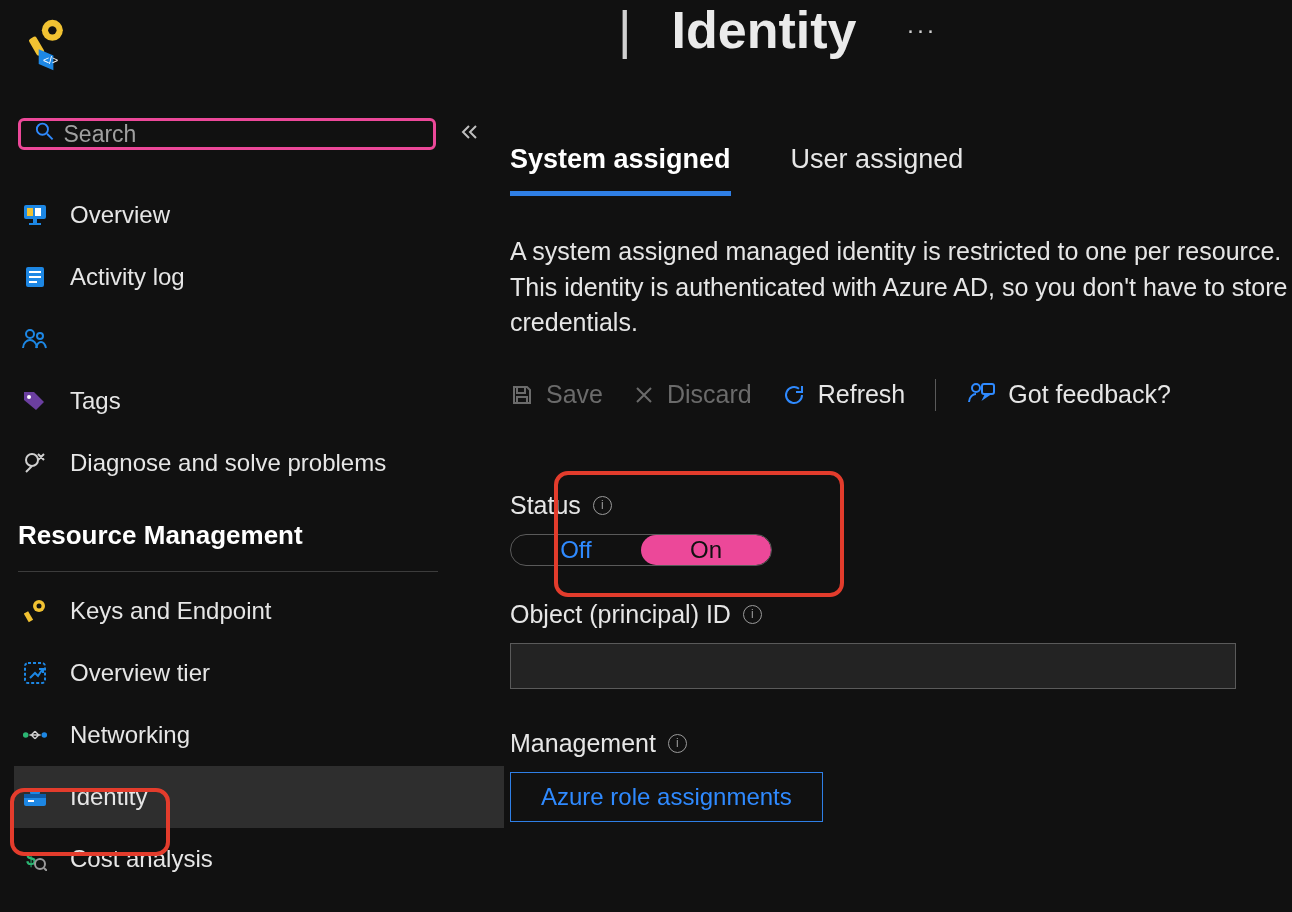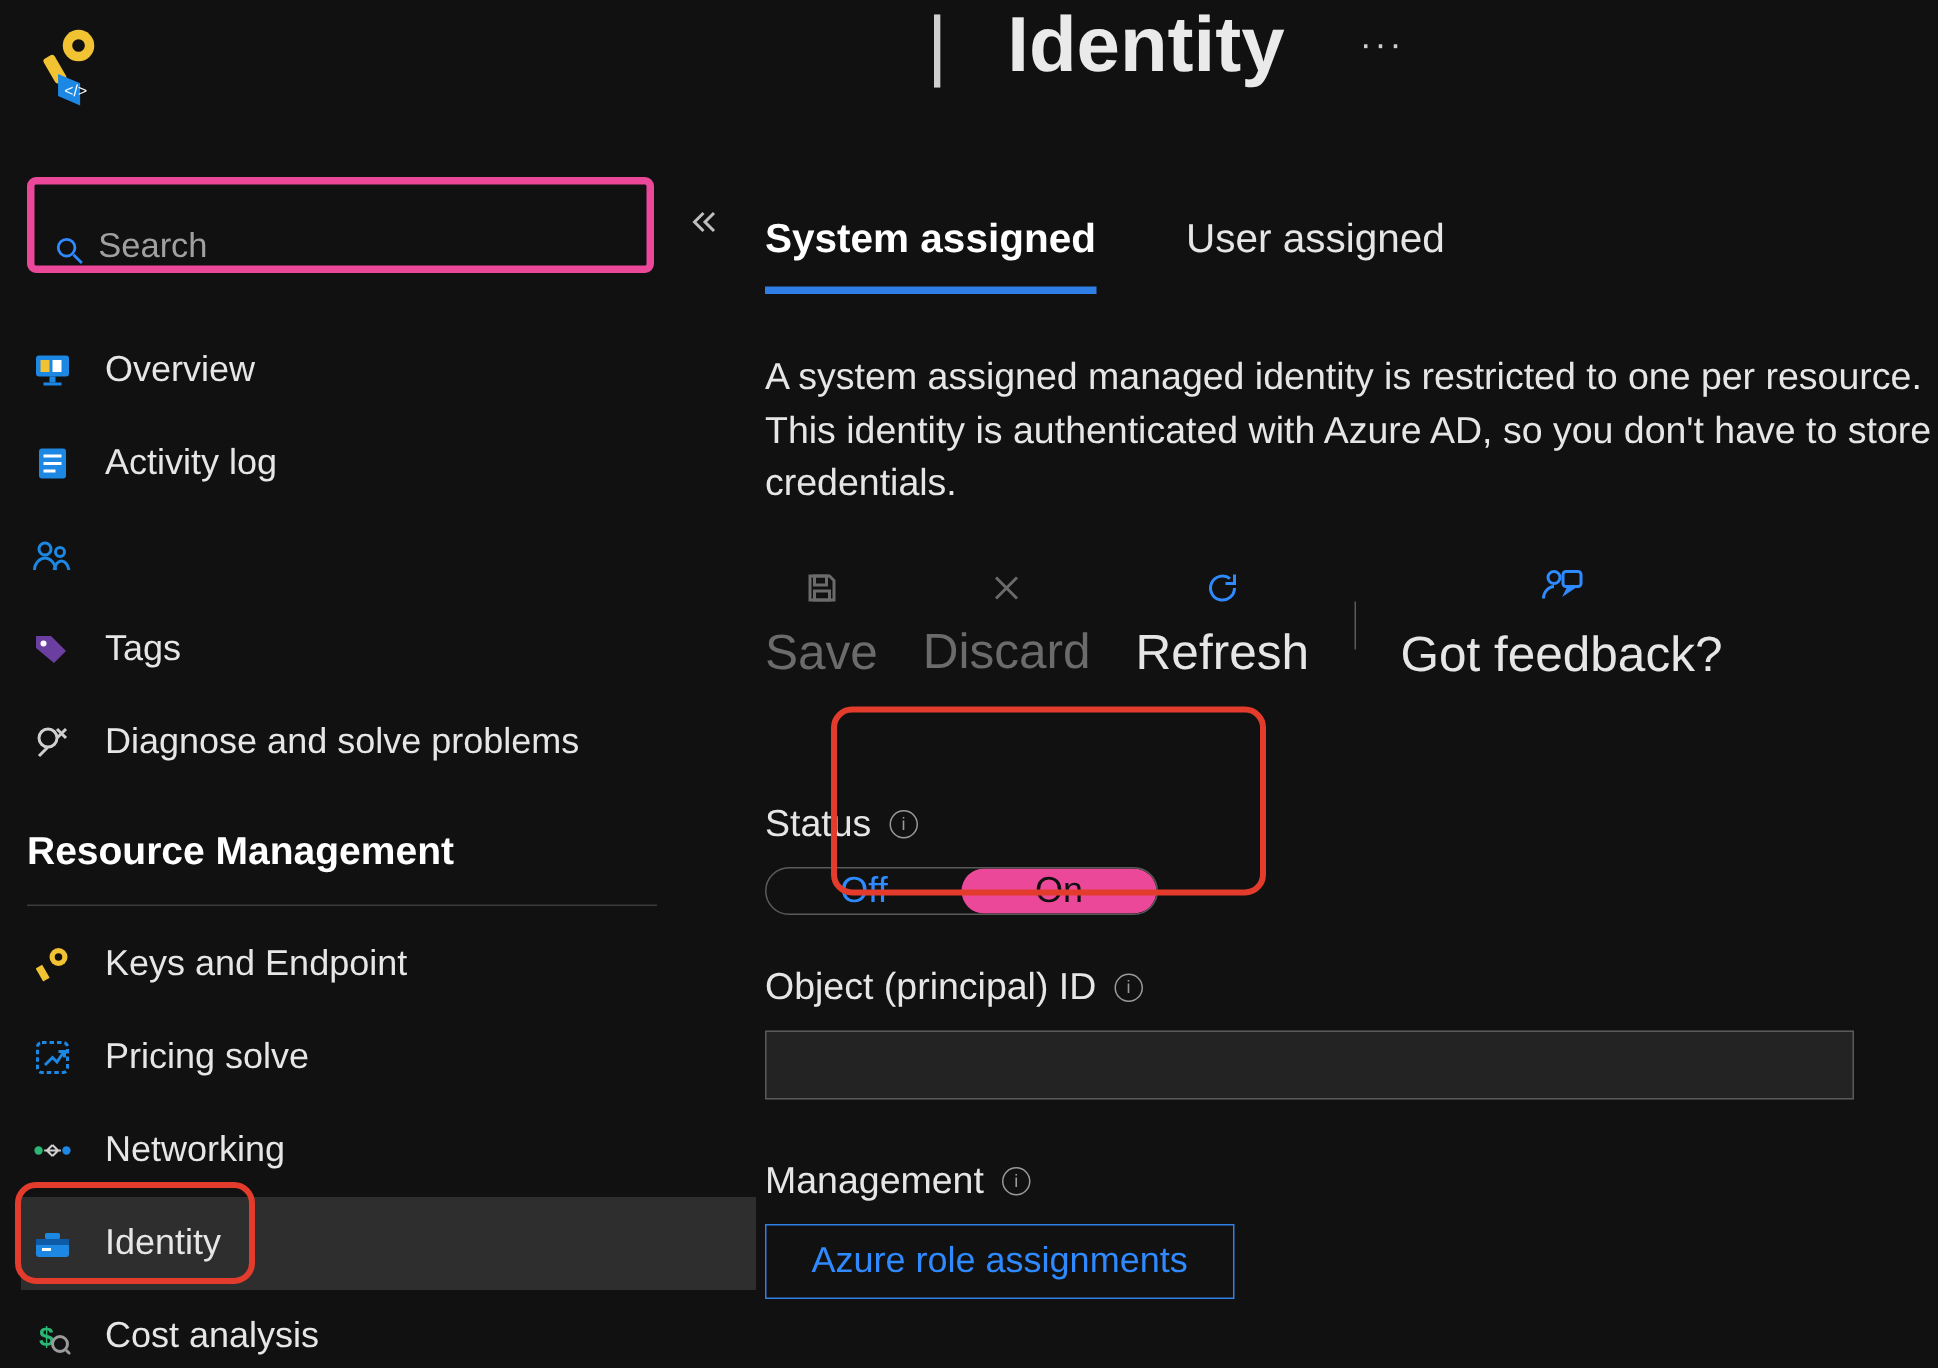--- a/index.html
+++ b/index.html
@@ -16,23 +16,23 @@
   .sidebar {
     width: 510px;
     padding: 8px 0 0 18px;
     position: relative;
   }
   .key-logo { width: 42px; height: 56px; margin: 8px 0 46px 6px; position: relative; }
   .search-wrap {
     display: flex; align-items: center;
   }
   .search-box {
-    display: flex; align-items: flex-end; gap: 10px;
-    width: 418px; height: 64px;
-    border: 5px solid #ec4899;
+    display: flex; align-items: flex-start; gap: 10px;
+    width: 418px; height: 32px;
+    border: 3px solid #ec4899;
     border-radius: 6px;
     padding: 0 14px;
     background: transparent;
   }
   .search-box input {
     background: transparent; border: none; outline: none;
     color: #bfbfbf; font-size: 23px; width: 100%;
   }
   .search-box input::placeholder { color: #a0a0a0; }
   .collapse-chevrons {
@@ -82,22 +82,22 @@
     border-bottom: 5px solid #2f7fe6;
   }
   .desc {
     font-size: 25px; line-height: 1.42; color: #e6e6e6;
     margin-bottom: 38px; max-width: 780px;
   }
   .toolbar {
     display: flex; align-items: center; gap: 30px; margin-bottom: 80px;
   }
   .tb-btn {
-    display: flex; align-items: center; gap: 12px; font-size: 33px;
-    color: #e6e6e6; cursor: pointer; flex-direction: column;
+    display: flex; align-items: center; gap: 12px; font-size: 25px;
+    color: #e6e6e6; cursor: pointer;
   }
   .tb-btn.disabled { color: #6b6b6b; cursor: default; }
   .tb-sep { width:1px; height:32px; background:#5a5a5a; }
 
   .status-block { position: relative; margin-bottom: 34px; width: 286px; }
   .field-label {
     display:flex; align-items:center; gap:12px;
     font-size: 25px; color: #e6e6e6; margin-bottom: 14px;
   }
   .info-circ {
@@ -229,21 +229,21 @@
         <span>Keys and Endpoint</span>
       </div>
       <div class="nav-item">
         <span class="nav-icon">
           <svg width="24" height="24" viewBox="0 0 24 24">
               <rect x="2" y="2" width="20" height="20" rx="3" fill="none" stroke="#1d87e4" stroke-width="2" stroke-dasharray="3 2"></rect>
               <path d="M7 17l5-5 3 3 4-6" stroke="#1d87e4" stroke-width="2" fill="none"></path>
               <path d="M16 8h4v4" stroke="#1d87e4" stroke-width="2" fill="none"></path>
             </svg>
         </span>
-        <span>Pricing solve</span>
+        <span>Overview tier</span>
       </div>
       <div class="nav-item">
         <span class="nav-icon">
           <svg width="28" height="18" viewBox="0 0 28 18">
               <circle cx="4" cy="9" r="3" fill="#2bb673"></circle>
               <circle cx="24" cy="9" r="3" fill="#1d87e4"></circle>
               <path d="M8 9h12M14 5l4 4-4 4M14 5l-4 4 4 4" stroke="#cfcfcf" stroke-width="1.5" fill="none"></path>
             </svg>
         </span>
         <span>Networking</span>

